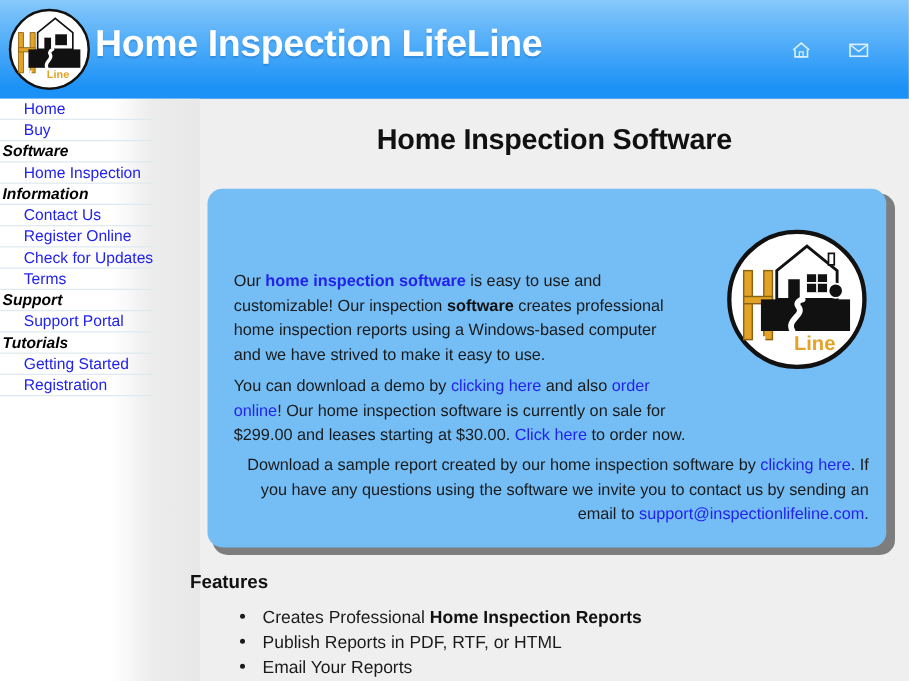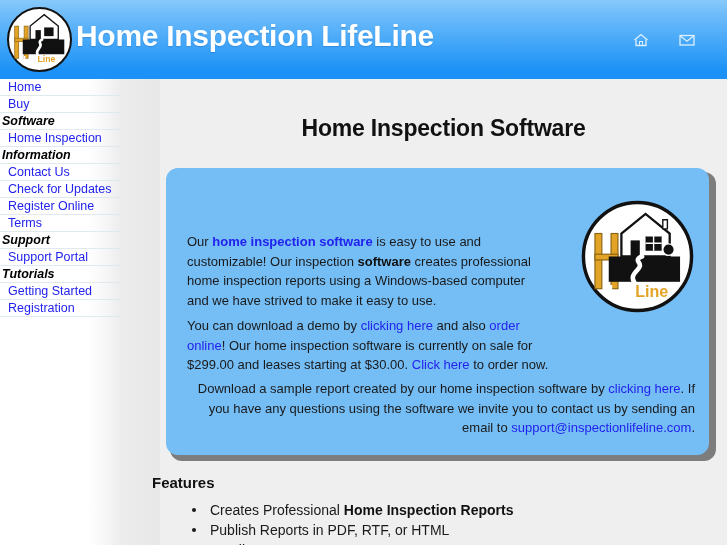--- a/index.html
+++ b/index.html
@@ -54,36 +54,36 @@
     white-space: nowrap;
   }
   .nav-row::after {
     content: "";
     position: absolute; left: 0; bottom: 0;
     width: 122px; height: 1px;
     background: #dfe9ee;
   }
   .nav-link {
     display: block;
-    padding-left: 8px;
+    padding-left: 19px;
     color: #2222ee;
     text-decoration: none;
     cursor: pointer;
   }
   .nav-head {
     display: block;
     padding-left: 2px;
     color: #000000;
     font-weight: bold;
     font-style: italic;
   }
 
   
   #main {
-    position: absolute; left: 160px; top: 96px;
+    position: absolute; left: 160px; top: 79px;
     width: 567px; height: 370px;
   }
   #page-title {
     position: absolute; left: 0; top: 19px;
     width: 567px;
     text-align: center;
     font-size: 23px; font-weight: bold; color: #111111;
     letter-spacing: -0.2px;
   }
 
@@ -205,24 +205,24 @@
     <div class="nav-row">
       <a class="nav-link">Home Inspection</a>
     </div>
     <div class="nav-row">
       <span class="nav-head">Information</span>
     </div>
     <div class="nav-row">
       <a class="nav-link">Contact Us</a>
     </div>
     <div class="nav-row">
+      <a class="nav-link">Register Online</a>
+    </div>
+    <div class="nav-row">
       <a class="nav-link">Check for Updates</a>
-    </div>
-    <div class="nav-row">
-      <a class="nav-link">Register Online</a>
     </div>
     <div class="nav-row">
       <a class="nav-link">Terms</a>
     </div>
     <div class="nav-row">
       <span class="nav-head">Support</span>
     </div>
     <div class="nav-row">
       <a class="nav-link">Support Portal</a>
     </div>

